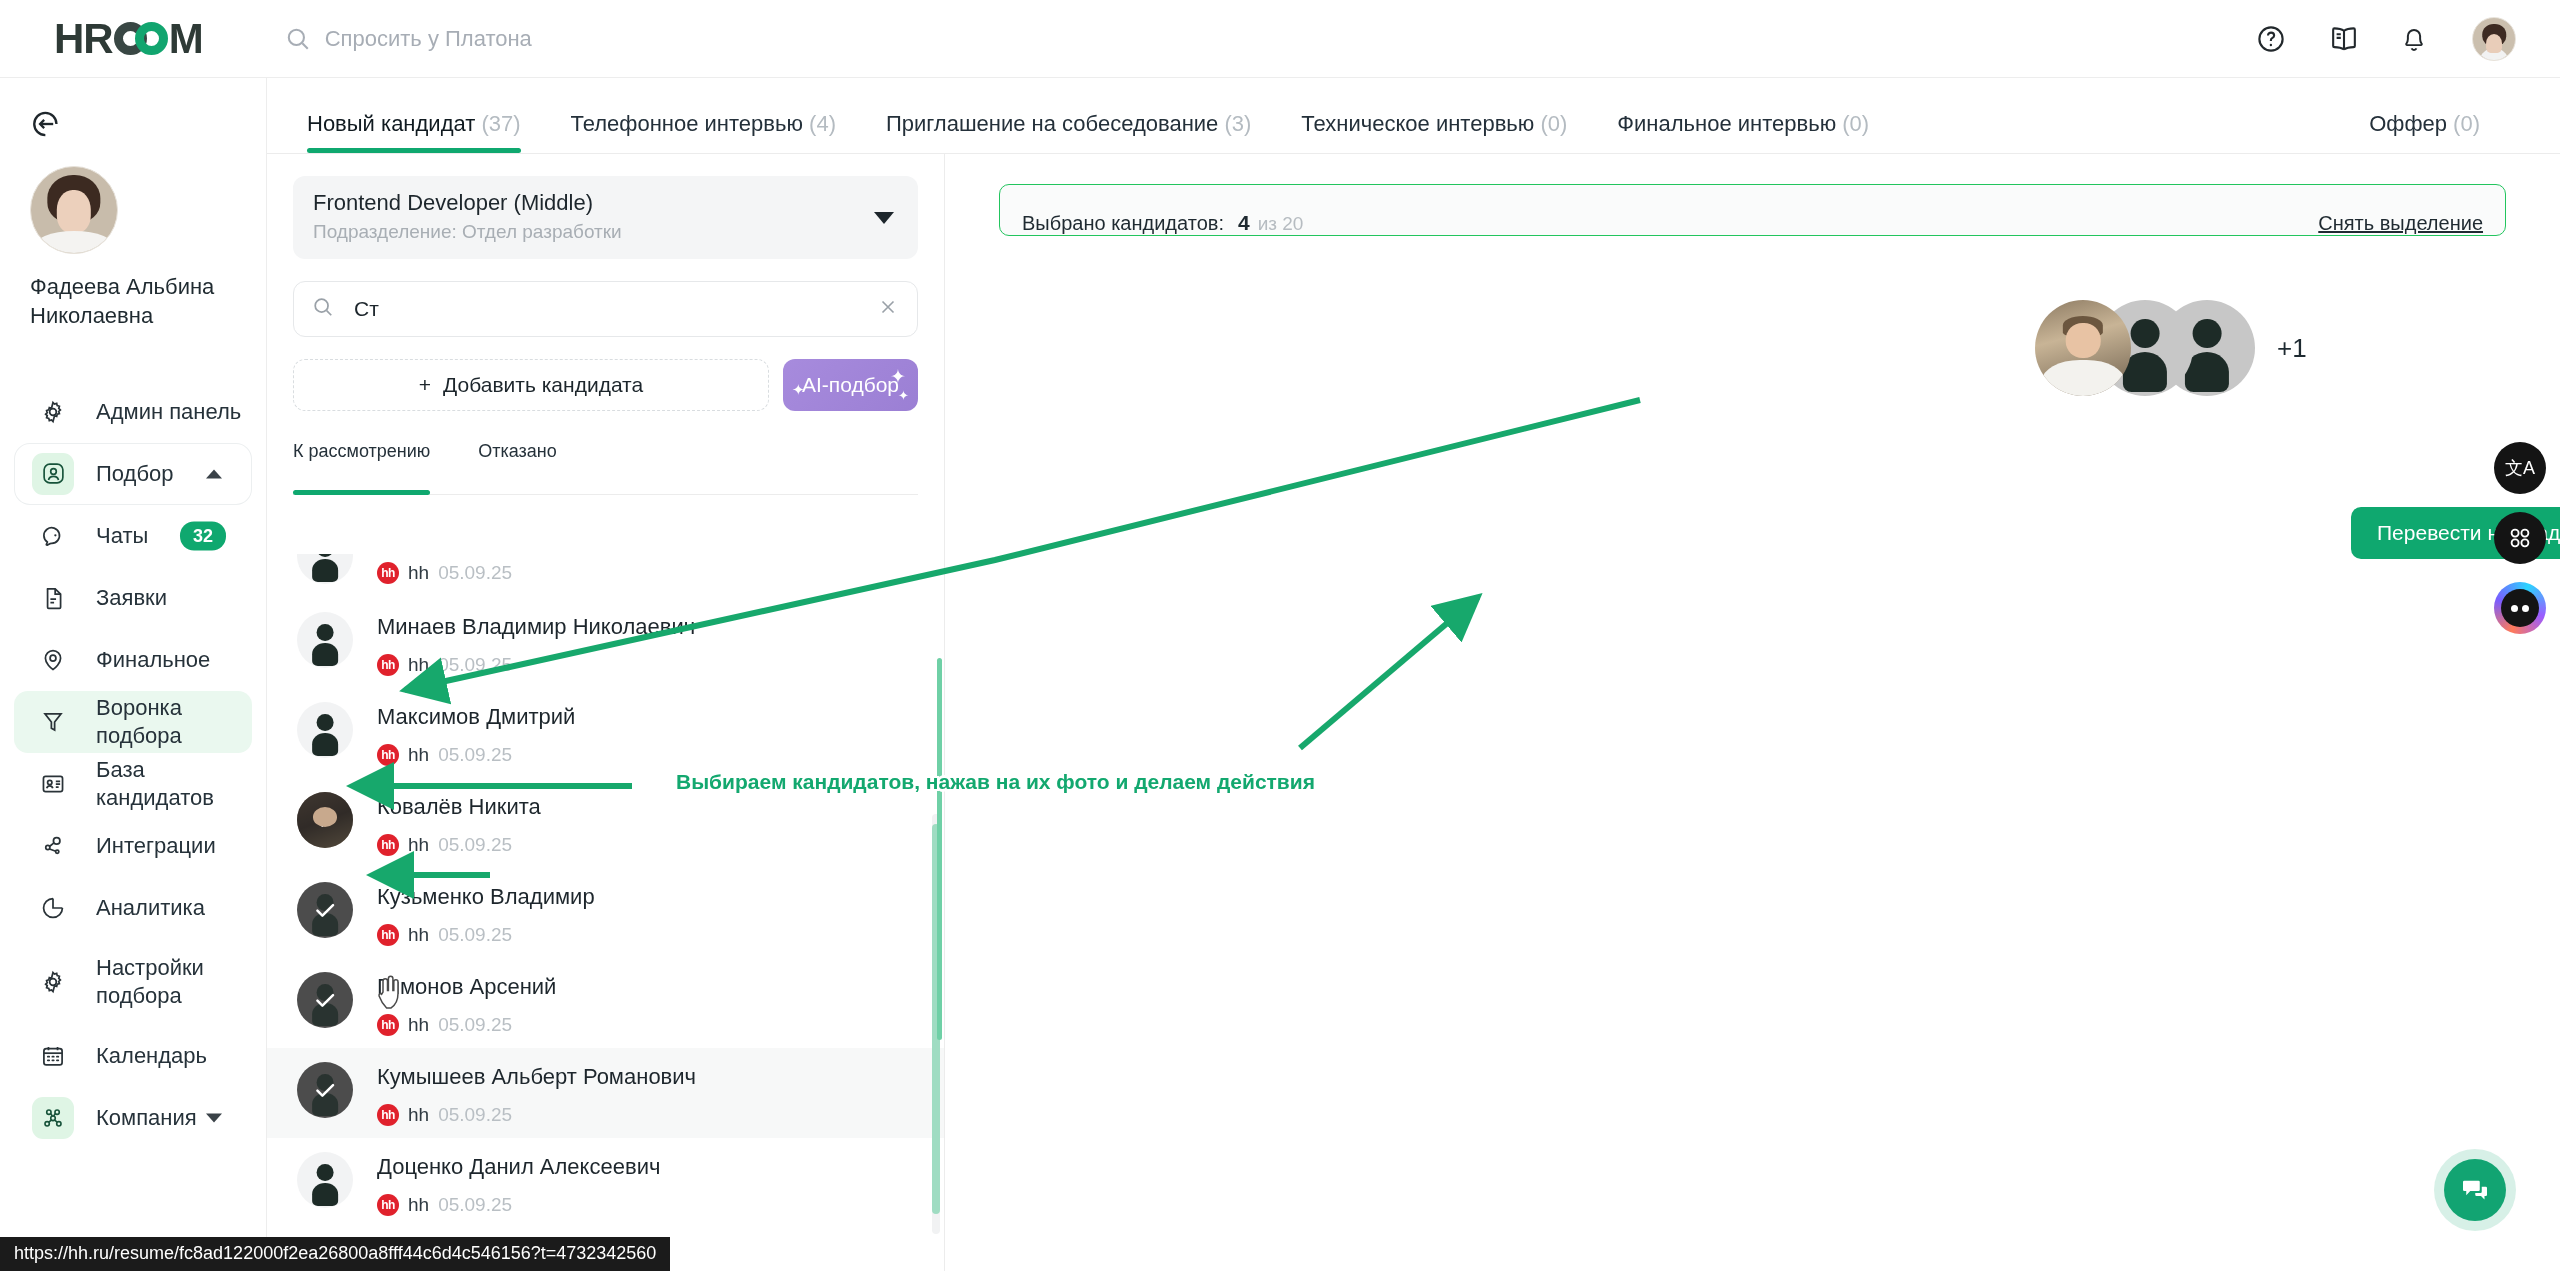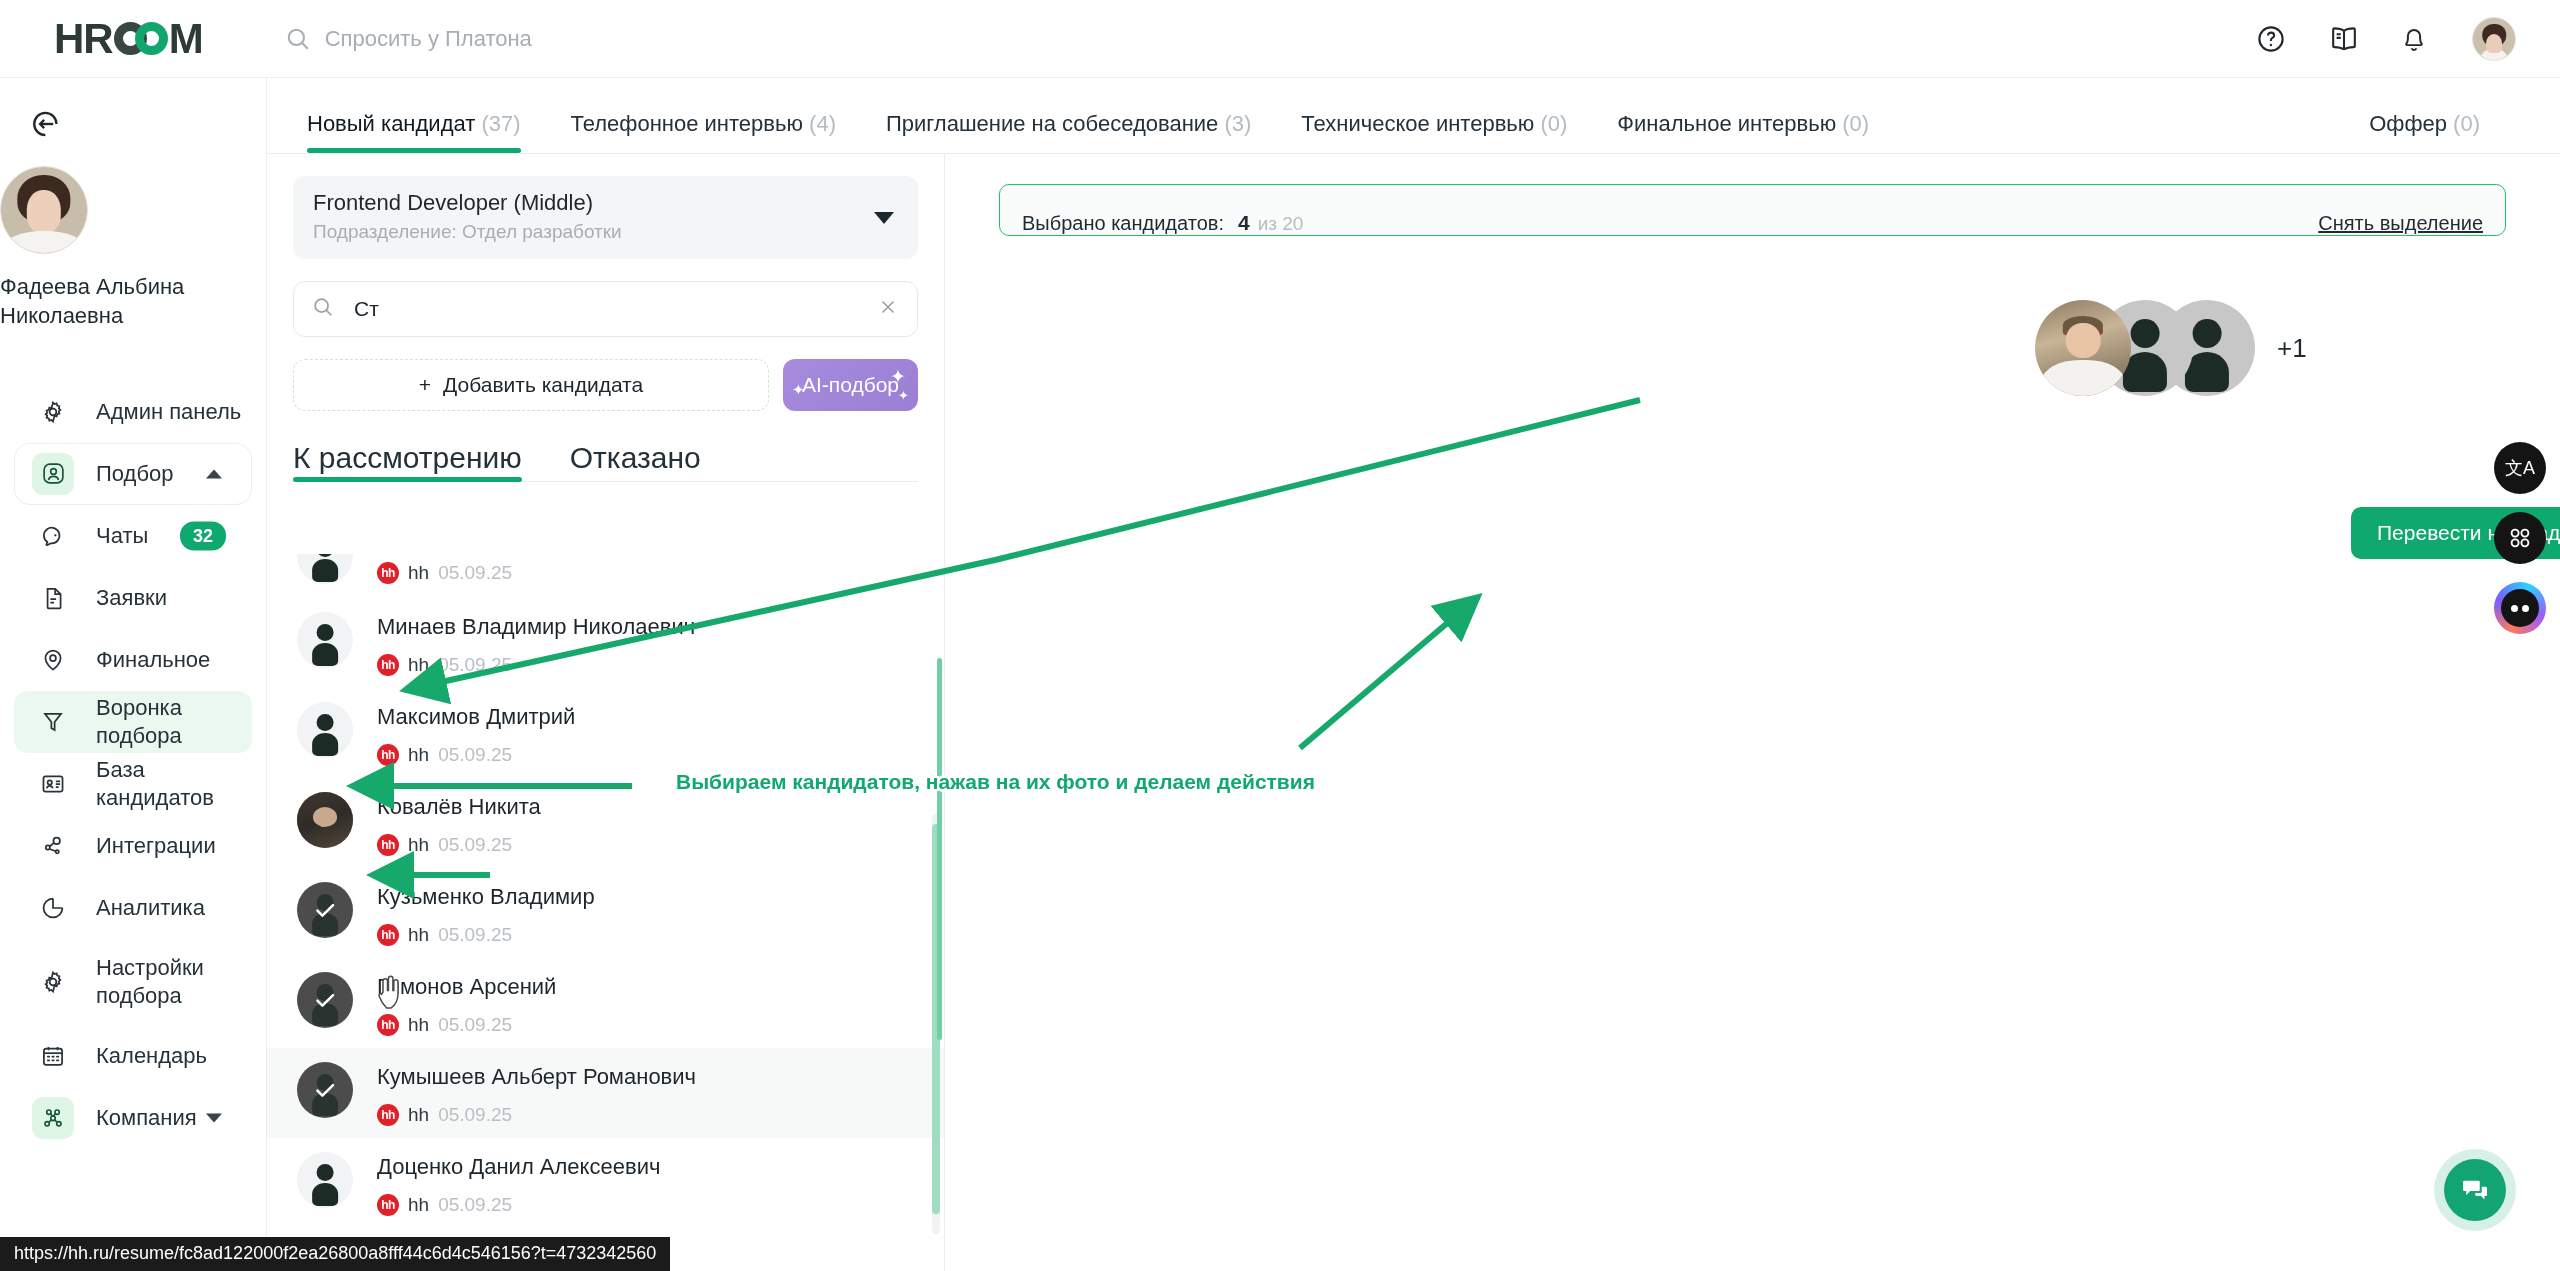--- a/index.html
+++ b/index.html
@@ -63,21 +63,21 @@
 
   
   .sidebar {
     position: absolute; top: 78px; left: 0; width: 267px; height: 1193px;
     background: #fff; border-right: 1px solid #ededed; z-index: 20;
   }
   .collapse-btn {
     position: absolute; left: 22px; top: 22px; width: 48px; height: 48px;
     display:flex; align-items:center; justify-content:center; cursor:pointer;
   }
-  .profile { margin-top: 88px; }
+  .profile { margin-top: 88px; padding-left: 30px; }
   .profile-avatar {
     width: 88px; height: 88px; border-radius: 50%; position: relative;
     overflow: hidden; background: #c8bcab; border:1px solid #e7e2da;
   }
   .profile-avatar .hair {
     position:absolute; left:50%; top:9%; width:62%; height:56%;
     transform:translateX(-50%); border-radius:48% 48% 42% 42%; background:#3c2a21;
   }
   .profile-avatar .face {
     position:absolute; left:50%; top:27%; width:40%; height:50%;
@@ -181,21 +181,21 @@
   }
   .ai-btn .spark { position:absolute; font-size: 15px; color:#fff; }
   .ai-btn .spark.s1 { left: 9px; top: 22px; }
   .ai-btn .spark.s2 { right: 12px; top: 6px; font-size: 19px; }
   .ai-btn .spark.s3 { right: 9px; bottom: 8px; font-size: 13px; }
 
   .sub-tabs {
     margin: 30px 26px 0 26px; display:flex; gap: 48px; border-bottom: 1px solid #ececec;
   }
   .sub-tab {
-    font-size: 30px; color: #25313a; padding-bottom: 6px; cursor:pointer; position:relative;
+    font-size: 18px; color: #25313a; padding-bottom: 32px; cursor:pointer; position:relative;
   }
   .sub-tab.active::after {
     content:""; position:absolute; left:0; right:0; bottom:-1px; height:5px;
     background:#0fa86f; border-radius:3px;
   }
 
   .cand-list { position: absolute; top: 400px; left:0; right:0; bottom:0; overflow:hidden; }
   .cand-row {
     display:flex; align-items:flex-start; gap: 24px; padding: 14px 26px 14px 30px;
     height: 90px; cursor: pointer; position: relative;

